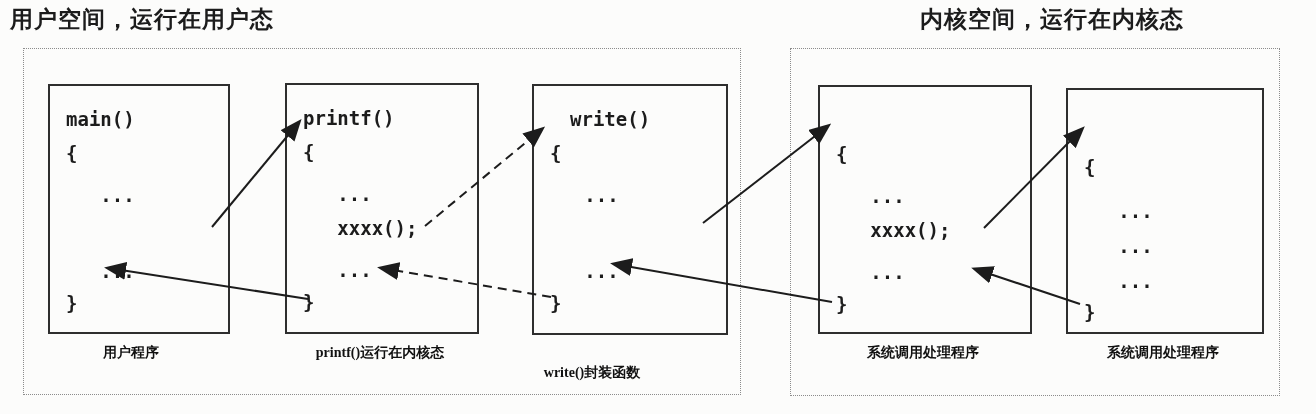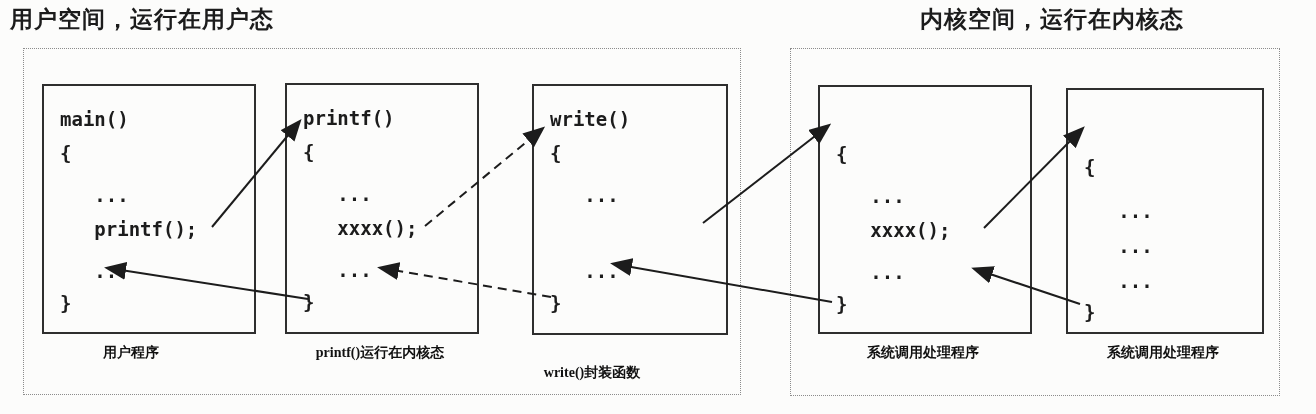--- a/index.html
+++ b/index.html
@@ -52,40 +52,39 @@
 
   <div class="region-title user">用户空间，运行在用户态</div>
 
   <div class="region-title kernel">内核空间，运行在内核态</div>
 
   <div class="space-box user"></div>
 
   <div class="space-box kernel"></div>
 
   <div id="boxes-root">
-      <div class="code-box" style="left: 42px; top: 84px; width: 178px; height: 246px; padding-left: 32px;">
+      <div class="code-box" style="left: 48px; top: 84px; width: 178px; height: 246px;">
         <span class="code-line" style="top: 22px;">main()</span>
         <span class="code-line" style="top: 56px;">{</span>
         <span class="code-line" style="top: 98px;">   ...</span>
-        <span class="code-line" style="top: 132px;">   printf();</span>
         <span class="code-line" style="top: 174px;">   ...</span>
         <span class="code-line" style="top: 206px;">}</span>
       </div>
       <div class="caption" style="left: 131px; top: 344px;">用户程序</div>
       <div class="code-box" style="left: 285px; top: 83px; width: 190px; height: 247px;">
         <span class="code-line" style="top: 22px;">printf()</span>
         <span class="code-line" style="top: 56px;">{</span>
         <span class="code-line" style="top: 98px;">   ...</span>
         <span class="code-line" style="top: 132px;">   xxxx();</span>
         <span class="code-line" style="top: 174px;">   ...</span>
         <span class="code-line" style="top: 206px;">}</span>
       </div>
       <div class="caption" style="left: 380px; top: 344px;">printf()运行在内核态</div>
       <div class="code-box" style="left: 532px; top: 84px; width: 192px; height: 247px;">
-        <span class="code-line" style="top: 22px;">write()</span>
+        <span class="code-line" style="top: 22px; margin-left: 20px;">write()</span>
         <span class="code-line" style="top: 56px;">{</span>
         <span class="code-line" style="top: 98px;">   ...</span>
         <span class="code-line" style="top: 174px;">   ...</span>
         <span class="code-line" style="top: 206px;">}</span>
       </div>
       <div class="caption" style="left: 592px; top: 344px; margin-top: 20px;">write()封装函数</div>
       <div class="code-box" style="left: 818px; top: 85px; width: 210px; height: 245px;">
         <span class="code-line" style="top: 56px;">{</span>
         <span class="code-line" style="top: 98px;">   ...</span>
         <span class="code-line" style="top: 132px;">   xxxx();</span>

